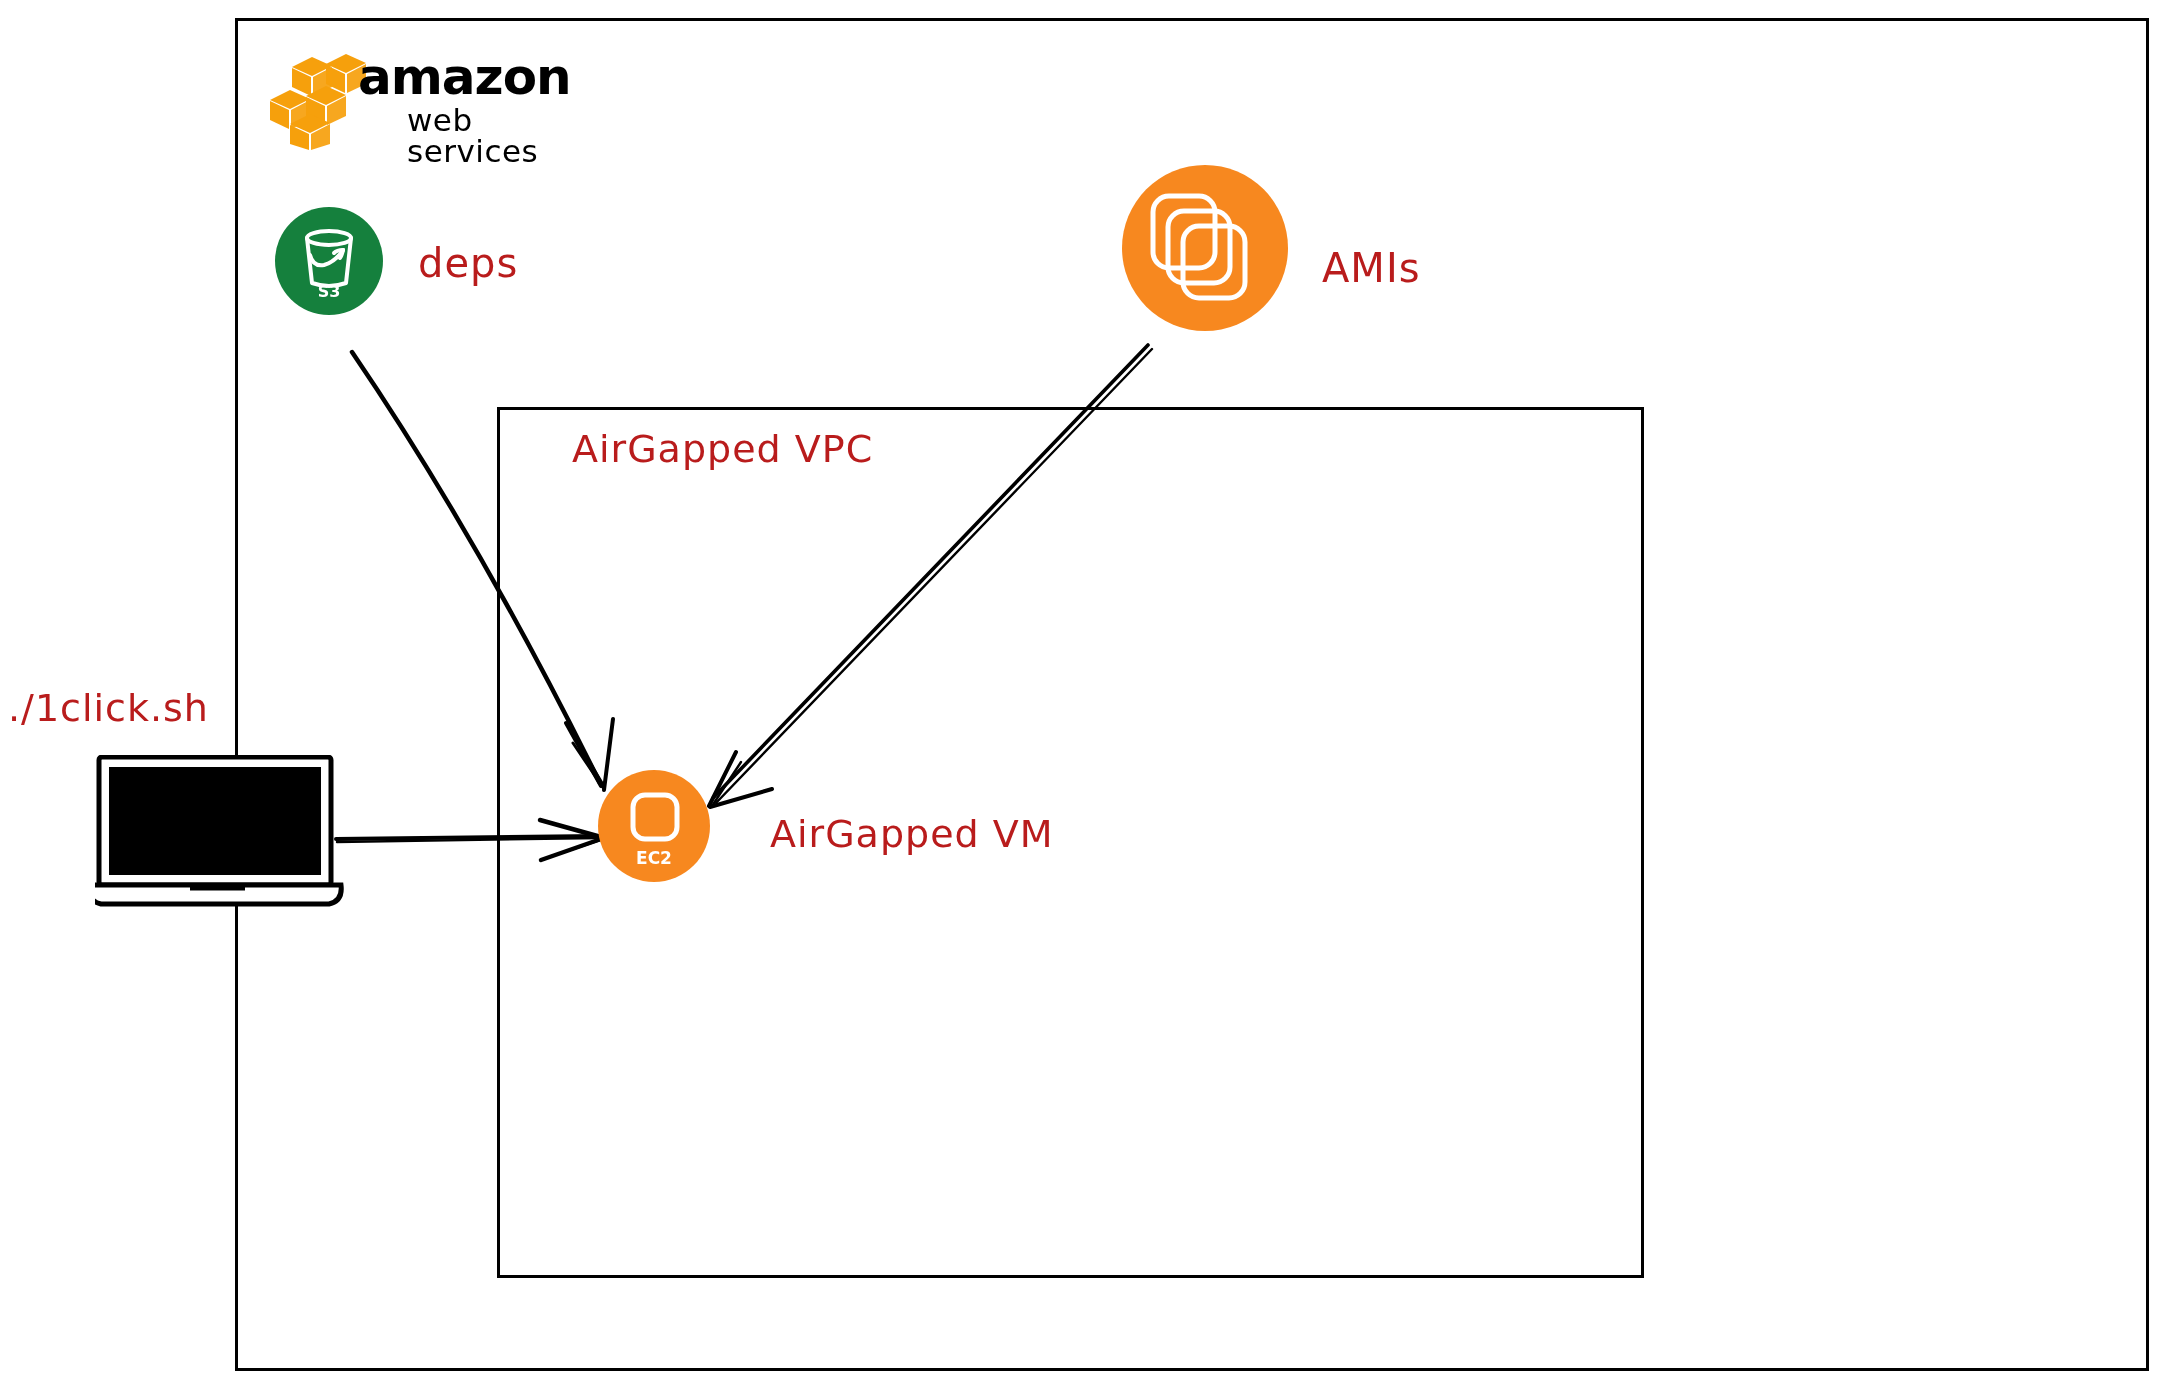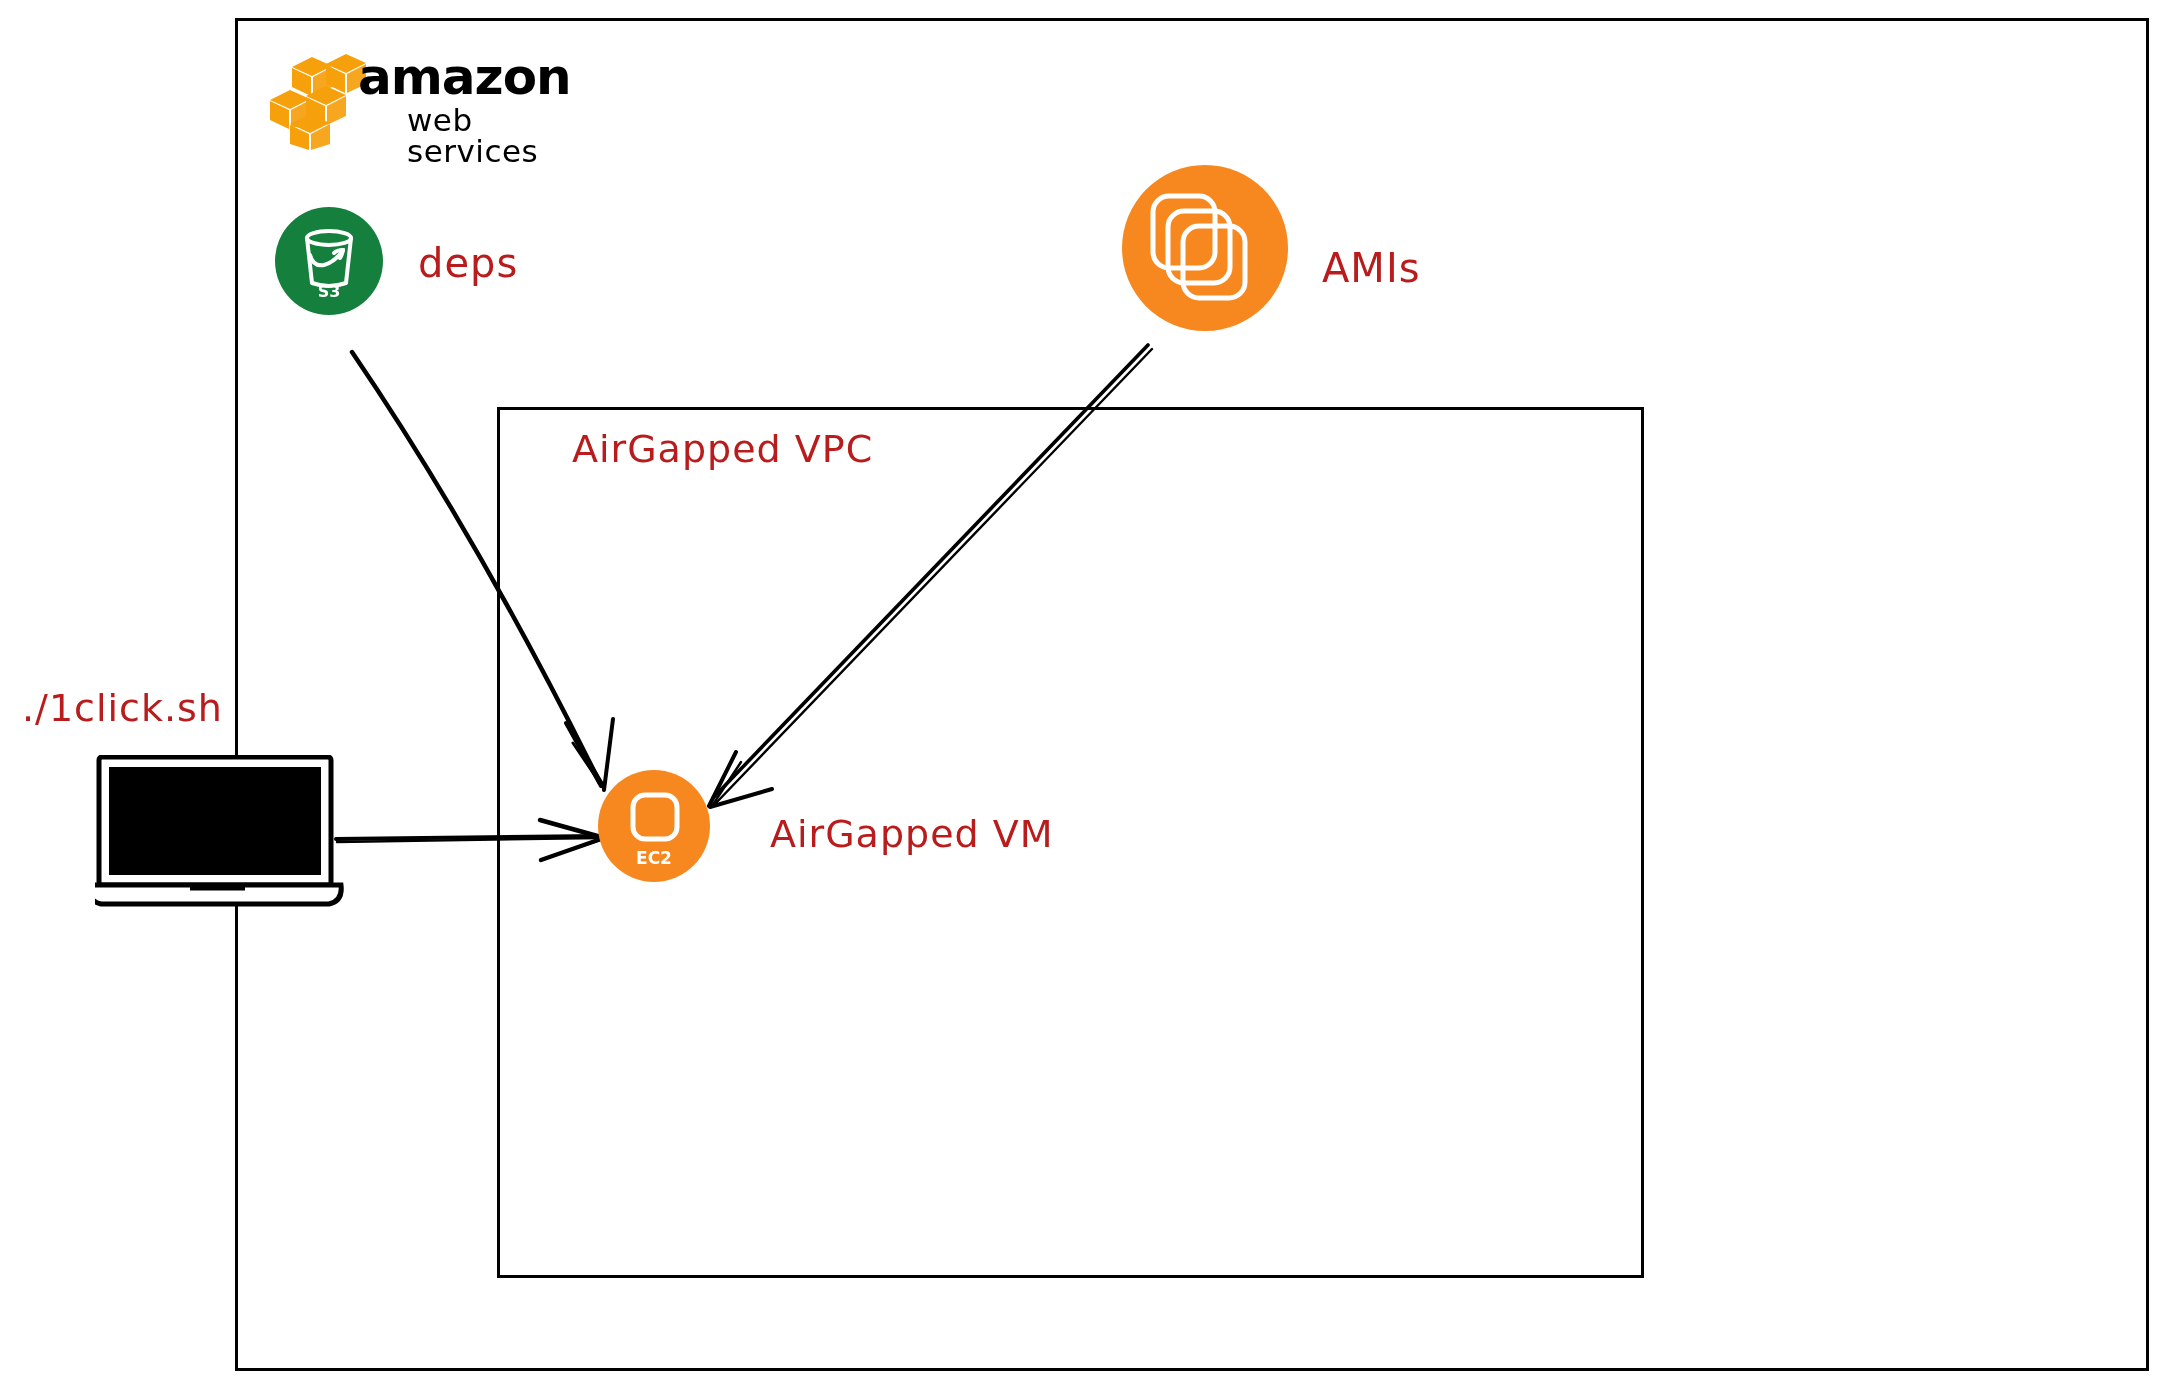--- a/index.html
+++ b/index.html
@@ -56,21 +56,21 @@
   }
   #amis-label {
     left: 1322px; top: 245px;
     font-size: 40px;
   }
   #bootstrap-label {
     left: 770px; top: 812px;
     font-size: 38px;
   }
   #script-label {
-    left: 22px; top: 686px;
+    left: 8px; top: 686px;
     font-size: 38px;
   }
 
   
   #aws-logo {
     position: absolute;
     left: 268px; top: 48px;
     width: 290px; height: 102px;
   }
   #aws-logo .wordmark {

